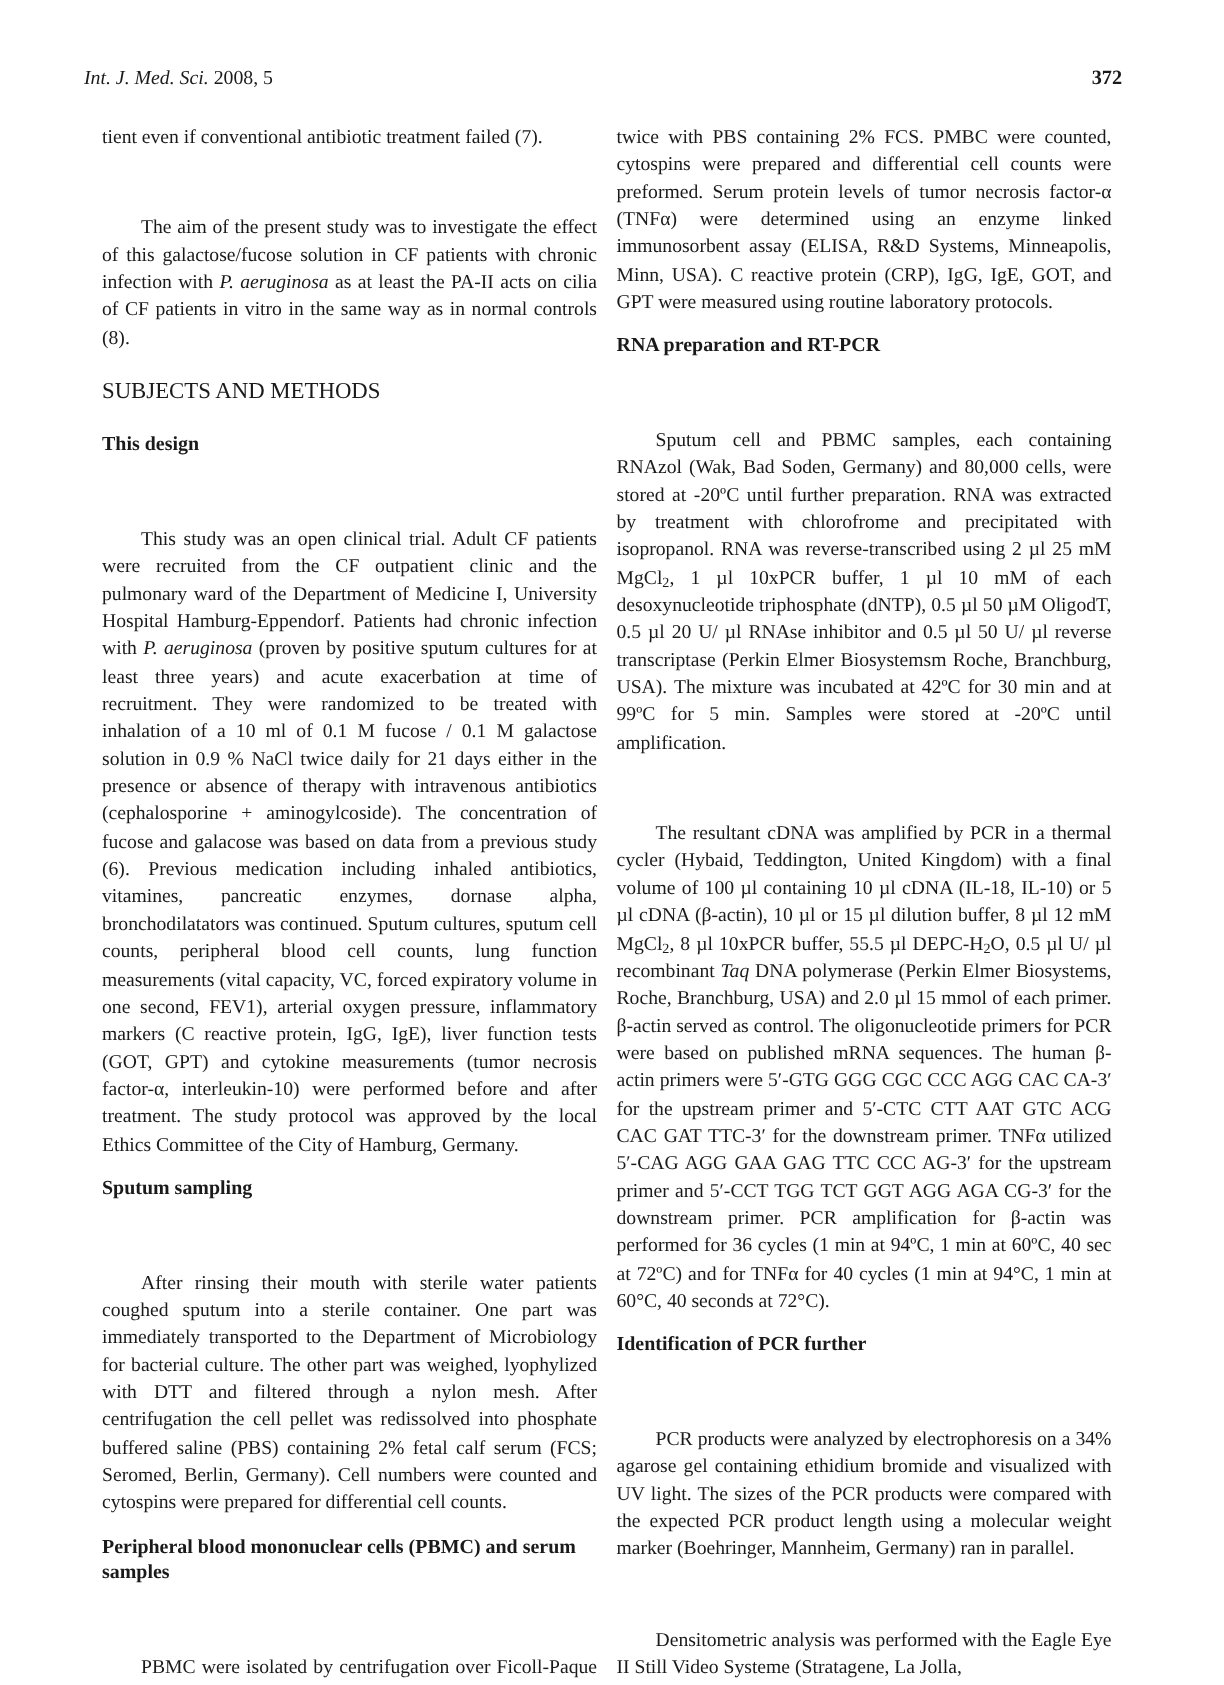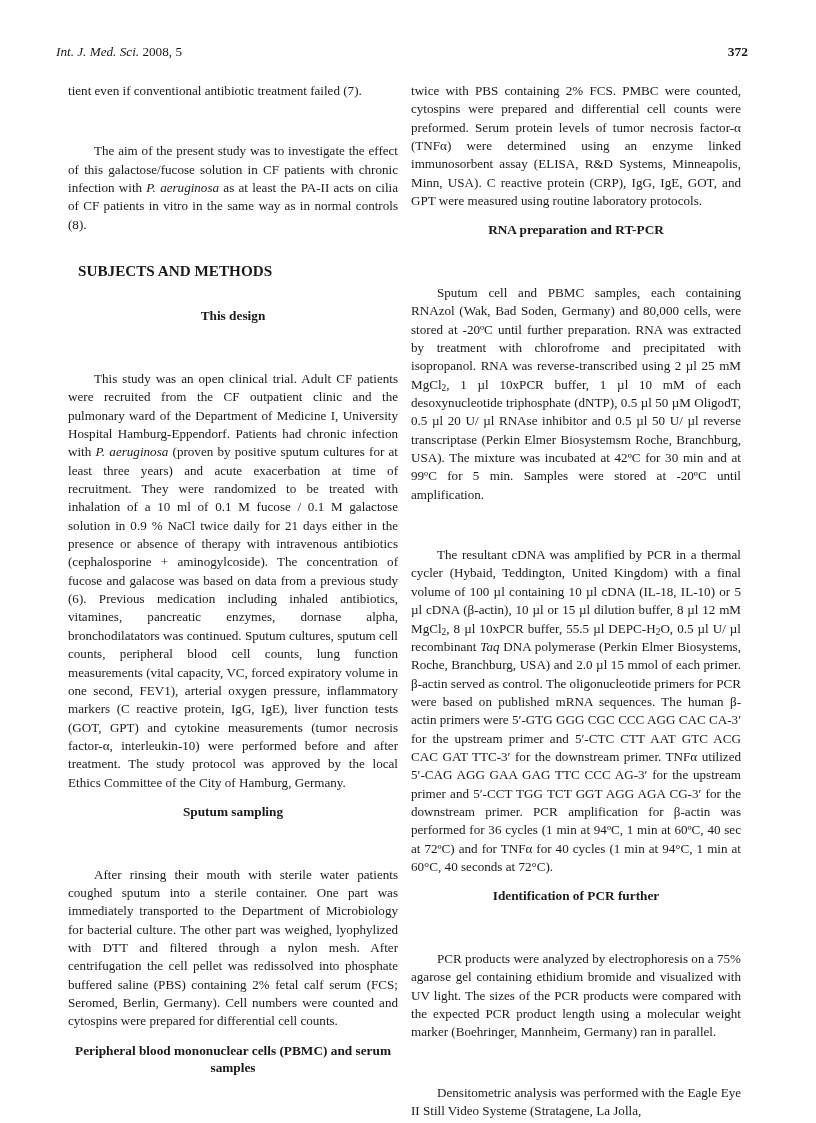--- a/index.html
+++ b/index.html
@@ -54,36 +54,36 @@
     line-height: 18.35px;
     text-align: justify;
     text-justify: inter-word;
     hyphens: manual;
   }
   p.indent {
     text-indent: 26px;
     margin-top: 42px;
   }
   h1.sec {
-    margin: 10px;
+    margin: 0;
     padding-top: 18px;
     padding-bottom: 7px;
     font-size: 15.2px;
-    font-weight: bold;
+    font-weight: normal;
     line-height: 18.35px;
     text-align: left;
   }
   h2.sub {
     margin: 0;
     padding-top: 11px;
     padding-bottom: 3px;
     font-size: 13.3px;
     font-weight: bold;
     line-height: 17.6px;
-    text-align: center;
+    text-align: left;
   }
   h2.sub.tight {
     padding-top: 10px;
   }
   .it {
     font-style: italic;
   }
   sub {
     font-size: 0.72em;
     line-height: 0;
@@ -131,21 +131,21 @@
       <p class="body">twice with PBS containing 2% FCS. PMBC were counted, cytospins were prepared and differential cell counts were preformed. Serum protein levels of tumor necrosis factor-α (TNFα) were determined using an enzyme linked immunosorbent assay (ELISA, R&amp;D Systems, Minneapolis, Minn, USA). C reactive protein (CRP), IgG, IgE, GOT, and GPT were measured using routine laboratory protocols.</p>
 
       <h2 class="sub">RNA preparation and RT-PCR</h2>
 
       <p class="body indent"><span>Sputum cell and PBMC samples, each containing RNAzol (Wak, Bad Soden, Germany) and 80,000 cells, were stored at -20ºC until further preparation. RNA was extracted by treatment with chlorofrome and precipitated with isopropanol. RNA was reverse-transcribed using 2 µl 25 mM MgCl</span><sub>2</sub><span>, 1 µl 10xPCR buffer, 1 µl 10 mM of each desoxynucleotide triphosphate (dNTP), 0.5 µl 50 µM OligodT, 0.5 µl 20 U/ µl RNAse inhibitor and 0.5 µl 50 U/ µl reverse transcriptase (Perkin Elmer Biosystemsm Roche, Branchburg, USA). The mixture was incubated at 42ºC for 30 min and at 99ºC for 5 min. Samples were stored at -20ºC until amplification.</span></p>
 
       <p class="body indent"><span>The resultant cDNA was amplified by PCR in a thermal cycler (Hybaid, Teddington, United Kingdom) with a final volume of 100 µl containing 10 µl cDNA (IL-18, IL-10) or 5 µl cDNA (β-actin), 10 µl or 15 µl dilution buffer, 8 µl 12 mM MgCl</span><sub>2</sub><span>, 8 µl 10xPCR buffer, 55.5 µl DEPC-H</span><sub>2</sub><span>O, 0.5 µl U/ µl recombinant </span><span class="it">Taq</span><span> DNA polymerase (Perkin Elmer Biosystems, Roche, Branchburg, USA) and 2.0 µl 15 mmol of each primer. β-actin served as control. The oligonucleotide primers for PCR were based on published mRNA sequences. The human β-actin primers were 5′-GTG GGG CGC CCC AGG CAC CA-3′ for the upstream primer and 5′-CTC CTT AAT GTC ACG CAC GAT TTC-3′ for the downstream primer. TNFα utilized 5′-CAG AGG GAA GAG TTC CCC AG-3′ for the upstream primer and 5′-CCT TGG TCT GGT AGG AGA CG-3′ for the downstream primer. PCR amplification for β-actin was performed for 36 cycles (1 min at 94ºC, 1 min at 60ºC, 40 sec at 72ºC) and for TNFα for 40 cycles (1 min at 94°C, 1 min at 60°C, 40 seconds at 72°C).</span></p>
 
       <h2 class="sub">Identification of PCR further</h2>
 
-      <p class="body indent">PCR products were analyzed by electrophoresis on a 75% agarose gel containing ethidium bromide and visualized with UV light. The sizes of the PCR products were compared with the expected PCR product length using a molecular weight marker (Boehringer, Mannheim, Germany) ran in parallel.</p>
+      <p class="body indent">PCR products were analyzed by electrophoresis on a 34% agarose gel containing ethidium bromide and visualized with UV light. The sizes of the PCR products were compared with the expected PCR product length using a molecular weight marker (Boehringer, Mannheim, Germany) ran in parallel.</p>
 
 
       <p class="body indent">Densitometric analysis was performed with the Eagle Eye II Still Video Systeme (Stratagene, La Jolla,</p>
 
     </div>
 
   </div>
 
 </div>
 

